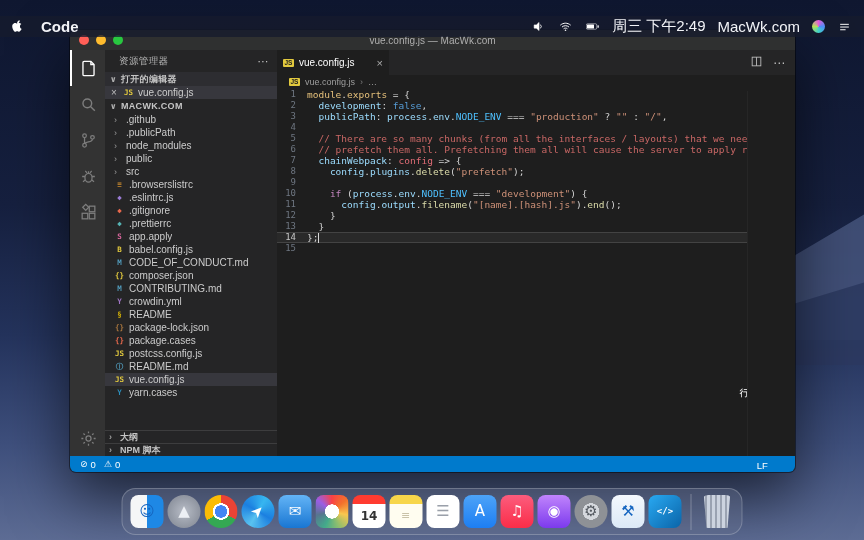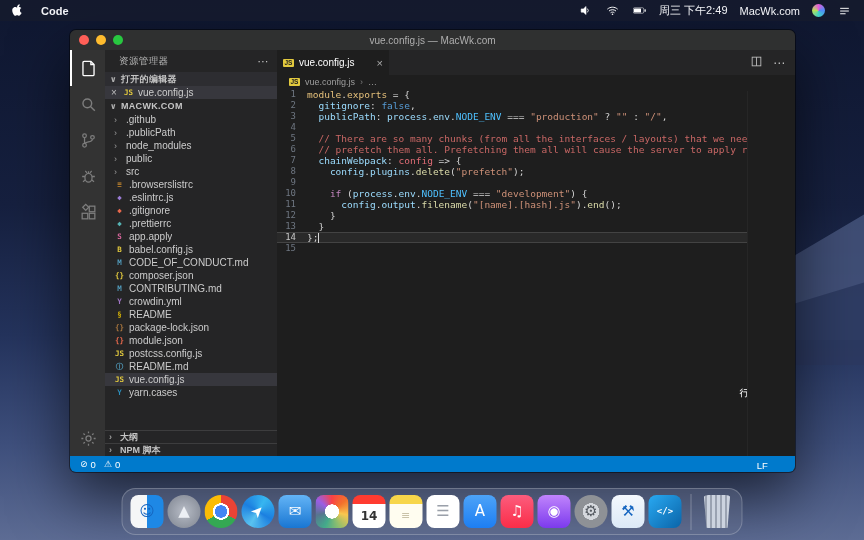--- a/index.html
+++ b/index.html
@@ -8,23 +8,23 @@
   
   .desktop { position:absolute; inset:0;
     background:linear-gradient(180deg,#0f1730 0%,#16203f 38%,#24335c 62%,#3e4f7c 82%,#5d6c94 100%); }
   .mountain { position:absolute; }
   .m1 { right:0; top:150px; width:430px; height:190px; background:#49587f; opacity:.8;
         clip-path:polygon(0 100%,18% 55%,38% 78%,62% 22%,82% 58%,100% 34%,100% 100%); }
   .m2 { right:0; top:215px; width:560px; height:150px; background:#2c3a61; opacity:.9;
         clip-path:polygon(0 100%,12% 60%,30% 80%,55% 35%,78% 70%,100% 45%,100% 100%); }
 
   
-  .menubar { position:absolute; top:0; left:0; right:0; height:21px;
+  .menubar { position:absolute; top:16px; left:0; right:0; height:21px;
     background:rgba(22,27,45,0.78); display:flex; align-items:center;
-    color:#f2f3f7; font-size:11px; padding:0 12px; z-index:50; }
+    color:#f2f3f7; font-size:15px; padding:0 12px; z-index:50; }
   .apple { width:13px; height:13px; display:flex; align-items:center; margin-right:16px; }
   .apple svg { width:11px; height:13px; fill:#ffffff; }
   .appname { font-weight:bold; margin-right:15px; }
   .menus { display:flex; gap:15px; }
   .menu-item { cursor:default; }
   .mb-right { margin-left:auto; display:flex; align-items:center; gap:12px; }
   .mb-ico { width:15px; height:13px; display:flex; align-items:center; justify-content:center; color:#fff; }
   .mb-ico svg { width:13px; height:13px; stroke:#fff; }
   .siri-dot { width:13px; height:13px; border-radius:50%;
     background:conic-gradient(#e35bd8,#4f8ef7,#3fd2c7,#b6e05a,#e35bd8); }
@@ -319,21 +319,21 @@
           <div class="trow">
             <span class="fglyph" style="color: rgb(212, 177, 6);">§</span>
             <span class="fname">README</span>
           </div>
           <div class="trow">
             <span class="fglyph" style="color: rgb(168, 117, 62);">{}</span>
             <span class="fname">package-lock.json</span>
           </div>
           <div class="trow">
             <span class="fglyph" style="color: rgb(232, 105, 77);">{}</span>
-            <span class="fname">module.json</span>
+            <span class="fname">package.cases</span>
           </div>
           <div class="trow">
             <span class="fglyph" style="color: rgb(226, 201, 62);">JS</span>
             <span class="fname">postcss.config.js</span>
           </div>
           <div class="trow">
             <span class="fglyph" style="color: rgb(81, 154, 186);">ⓘ</span>
             <span class="fname">README.md</span>
           </div>
           <div class="trow selected">
@@ -376,21 +376,21 @@
       </div>
       <div class="breadcrumb">
         <span class="ficon">JS</span>
         <span>vue.config.js</span>
         <span class="bc-chev">›</span>
         <span>…</span>
       </div>
       <div class="codewrap">
         <div id="code">
             <div class="code-line"><span class="ln">1</span><span class="lc"><span class="tk-mod">module</span><span class="tk-pun">.</span><span class="tk-mod">exports</span><span class="tk-pun"> = {</span></span></div>
-            <div class="code-line"><span class="ln">2</span><span class="lc"><span class="tk-pun">  </span><span class="tk-prp">gitignore</span><span class="tk-pun">: </span><span class="tk-key">false</span><span class="tk-pun">,</span></span></div>
+            <div class="code-line"><span class="ln">2</span><span class="lc"><span class="tk-pun">  </span><span class="tk-prp">development</span><span class="tk-pun">: </span><span class="tk-key">false</span><span class="tk-pun">,</span></span></div>
             <div class="code-line"><span class="ln">3</span><span class="lc"><span class="tk-pun">  </span><span class="tk-prp">publicPath</span><span class="tk-pun">: </span><span class="tk-prp">process</span><span class="tk-pun">.</span><span class="tk-prp">env</span><span class="tk-pun">.</span><span class="tk-cst">NODE_ENV</span><span class="tk-pun"> === </span><span class="tk-str">"production"</span><span class="tk-pun"> ? </span><span class="tk-str">""</span><span class="tk-pun"> : </span><span class="tk-str">"/"</span><span class="tk-pun">,</span></span></div>
             <div class="code-line"><span class="ln">4</span><span class="lc"></span></div>
             <div class="code-line"><span class="ln">5</span><span class="lc"><span class="tk-cmt">  // There are so many chunks (from all the interfaces / layouts) that we need to make sure to</span></span></div>
             <div class="code-line"><span class="ln">6</span><span class="lc"><span class="tk-cmt">  // prefetch them all. Prefetching them all will cause the server to apply rate limits in most cases.</span></span></div>
             <div class="code-line"><span class="ln">7</span><span class="lc"><span class="tk-pun">  </span><span class="tk-prp">chainWebpack</span><span class="tk-pun">: </span><span class="tk-par">config</span><span class="tk-pun"> =&gt; {</span></span></div>
             <div class="code-line"><span class="ln">8</span><span class="lc"><span class="tk-pun">    </span><span class="tk-prp">config</span><span class="tk-pun">.</span><span class="tk-prp">plugins</span><span class="tk-pun">.</span><span class="tk-fun">delete</span><span class="tk-pun">(</span><span class="tk-str">"prefetch"</span><span class="tk-pun">);</span></span></div>
             <div class="code-line"><span class="ln">9</span><span class="lc"></span></div>
             <div class="code-line"><span class="ln">10</span><span class="lc"><span class="tk-pun">    </span><span class="tk-ctl">if</span><span class="tk-pun"> (</span><span class="tk-prp">process</span><span class="tk-pun">.</span><span class="tk-prp">env</span><span class="tk-pun">.</span><span class="tk-cst">NODE_ENV</span><span class="tk-pun"> === </span><span class="tk-str">"development"</span><span class="tk-pun">) {</span></span></div>
             <div class="code-line"><span class="ln">11</span><span class="lc"><span class="tk-pun">      </span><span class="tk-prp">config</span><span class="tk-pun">.</span><span class="tk-prp">output</span><span class="tk-pun">.</span><span class="tk-fun">filename</span><span class="tk-pun">(</span><span class="tk-str">"[name].[hash].js"</span><span class="tk-pun">).</span><span class="tk-fun">end</span><span class="tk-pun">();</span></span></div>
             <div class="code-line"><span class="ln">12</span><span class="lc"><span class="tk-pun">    }</span></span></div>

